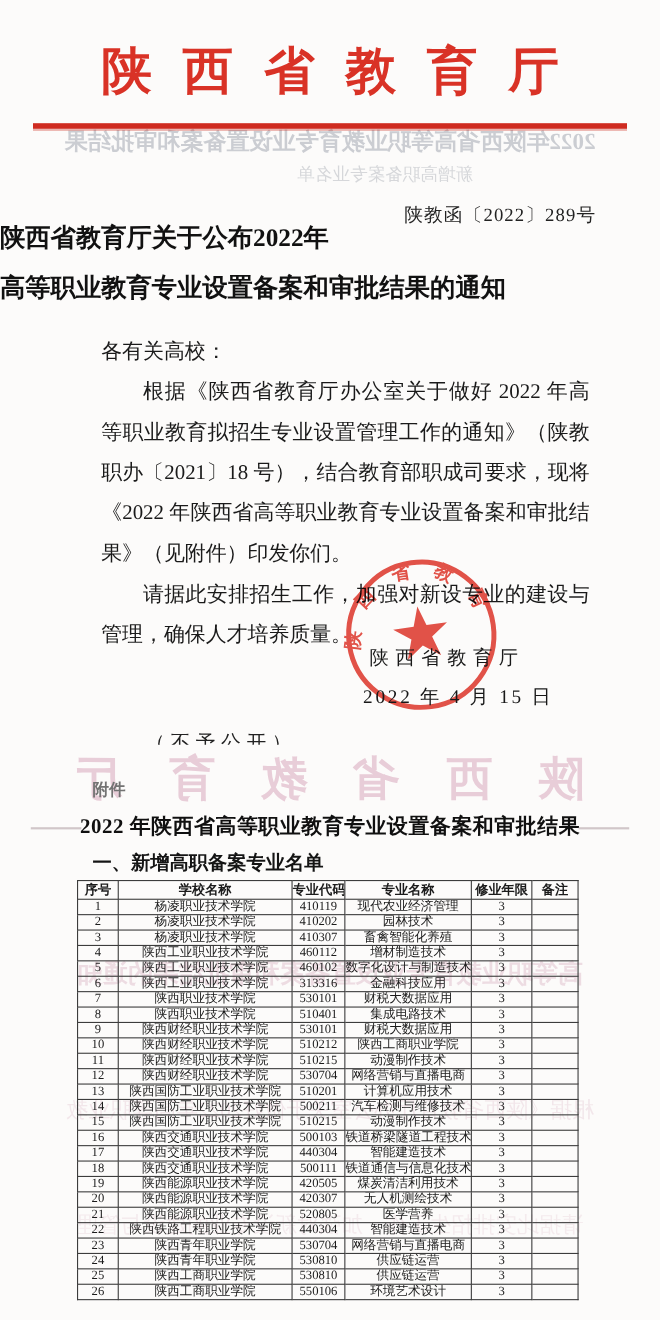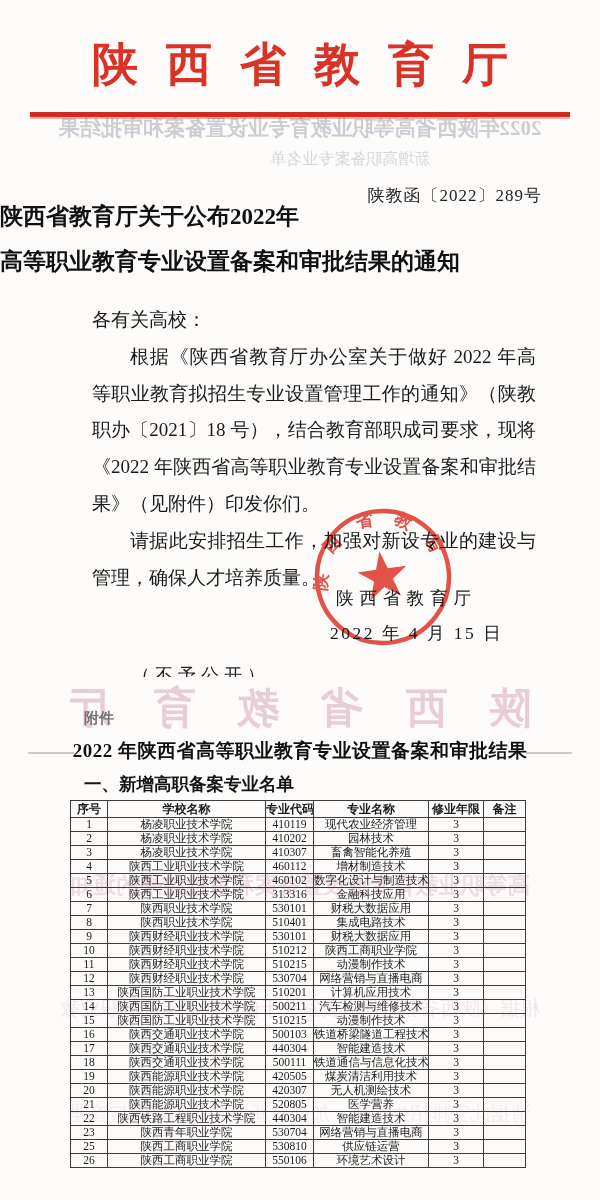--- a/index.html
+++ b/index.html
@@ -335,20 +335,28 @@
         </tr>
         <tr>
           <td>23</td>
           <td>陕西青年职业学院</td>
           <td>530704</td>
           <td>网络营销与直播电商</td>
           <td>3</td>
           <td></td>
         </tr>
         <tr>
+          <td>24</td>
+          <td>陕西青年职业学院</td>
+          <td>530810</td>
+          <td>供应链运营</td>
+          <td>3</td>
+          <td></td>
+        </tr>
+        <tr>
           <td>25</td>
           <td>陕西工商职业学院</td>
           <td>530810</td>
           <td>供应链运营</td>
           <td>3</td>
           <td></td>
         </tr>
         <tr>
           <td>26</td>
           <td>陕西工商职业学院</td>

